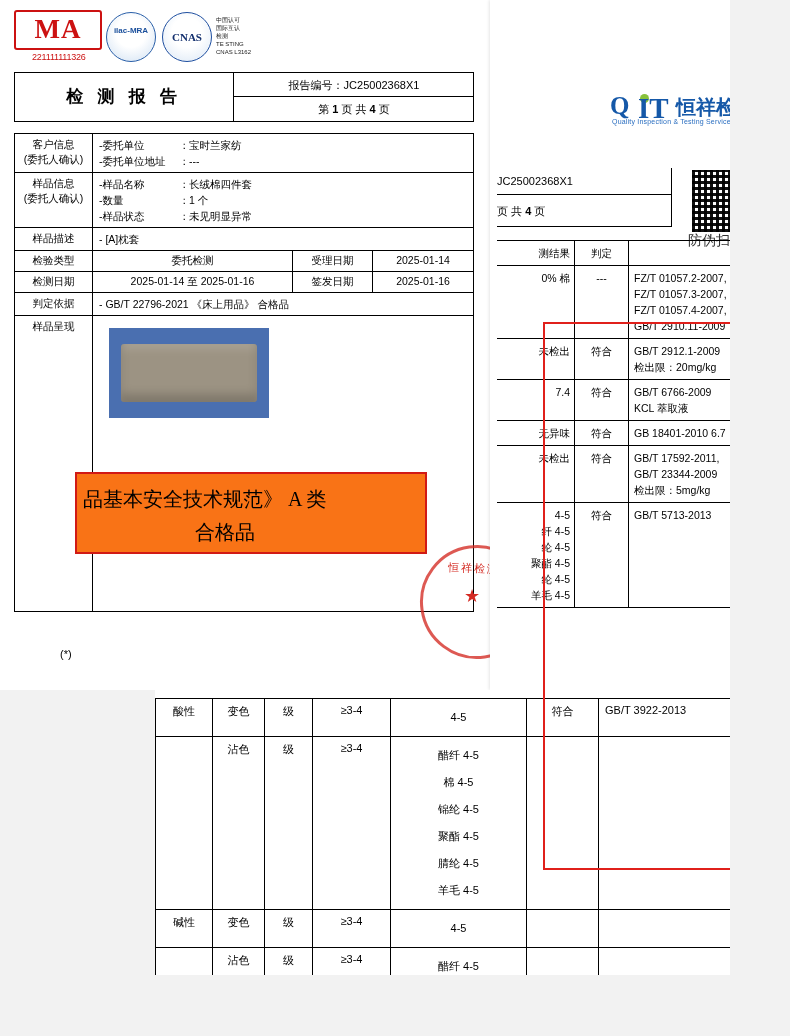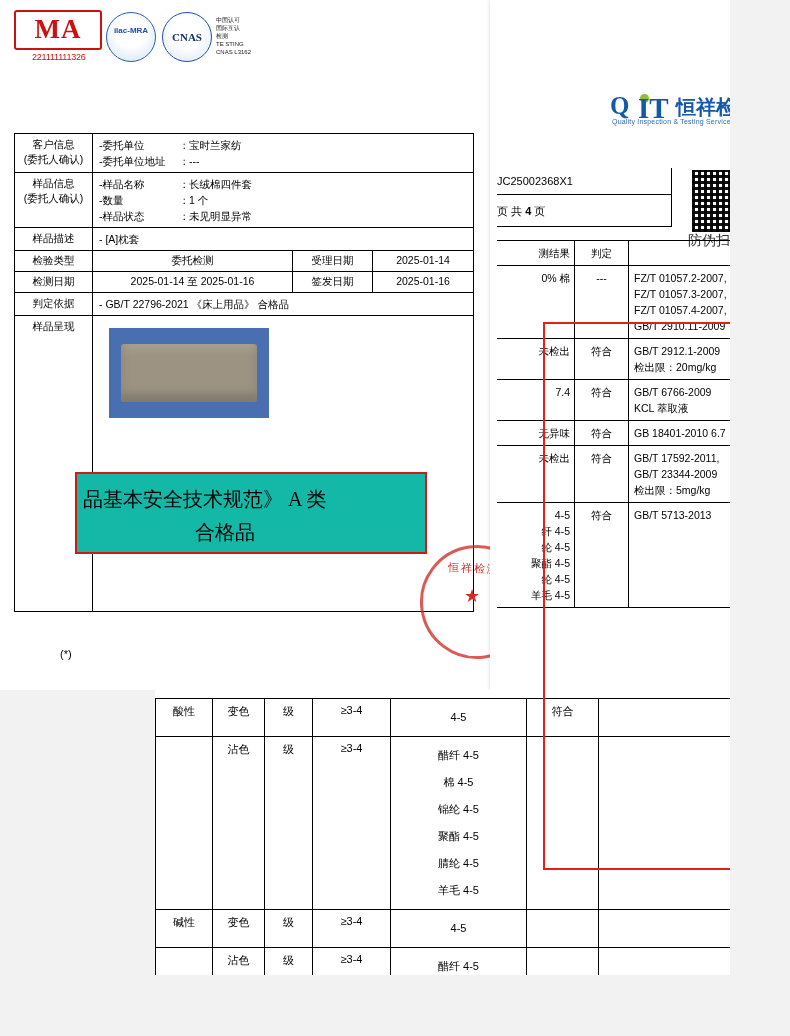--- a/index.html
+++ b/index.html
@@ -214,21 +214,21 @@
     box-shadow: inset 0 -8px 10px rgba(0,0,0,0.18), inset 0 6px 8px rgba(255,255,255,0.12);
   }
 
   
   .red-box {
     position: absolute;
     left: 75px; top: 472px;
     width: 352px;
     height: 82px;
     border: 2px solid #d11a15;
-    background: #14b8a6;
+    background: #f97316;
     box-sizing: border-box;
   }
   .red-box .line1 {
     position: absolute;
     left: 6px; top: 12px;
     font-size: 20px;
     color: #000;
     font-family: "Liberation Serif", serif;
   }
   .red-box .line2 {
@@ -448,20 +448,33 @@
     </div>
     <div class="cnas-txt">
       <div>中国认可</div>
       <div>国际互认</div>
       <div>检测</div>
       <div>TE STING</div>
       <div>CNAS L3162</div>
     </div>
   </div>
 
+  <div class="title-block">
+    <div class="title-left">检 测 报 告</div>
+    <div class="title-right-top">
+      <span>报告编号：</span><span>JC25002368X1</span>
+    </div>
+    <div class="title-right-bot">
+      <span>第</span>
+      <b>1</b>
+      <span>页 共</span>
+      <b>4</b>
+      <span>页</span>
+    </div>
+  </div>
 
   <div class="info-table">
 
     <div class="info-row">
       <div class="info-label">
         <div>客户信息</div>
         <div>(委托人确认)</div>
       </div>
       <div class="info-body">
         <div class="kv">
@@ -645,20 +658,21 @@
   <div class="sheet-bottom"></div>
 
   <div class="bot-table">
     <div class="bot-row">
       <div class="bc1">酸性</div>
       <div class="bc2">变色</div>
       <div class="bc3">级</div>
       <div class="bc4">≥3-4</div>
       <div class="bc5">4-5</div>
       <div class="bc6">符合</div>
+      <div class="bc7">GB/T 3922-2013</div>
     </div>
 
     <div class="bot-row">
       <div class="bc1"></div>
       <div class="bc2">沾色</div>
       <div class="bc3">级</div>
       <div class="bc4">≥3-4</div>
       <div class="bc5">
         <div class="stack">醋纤  4-5</div>
         <div class="stack">棉  4-5</div>

